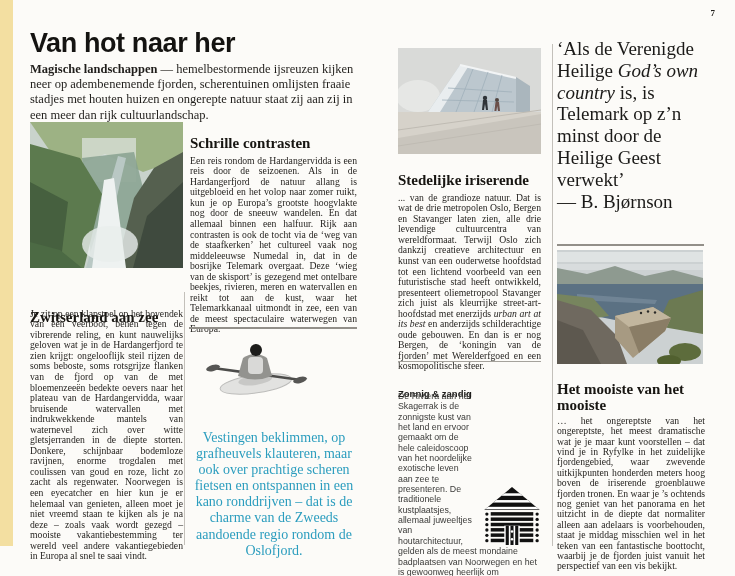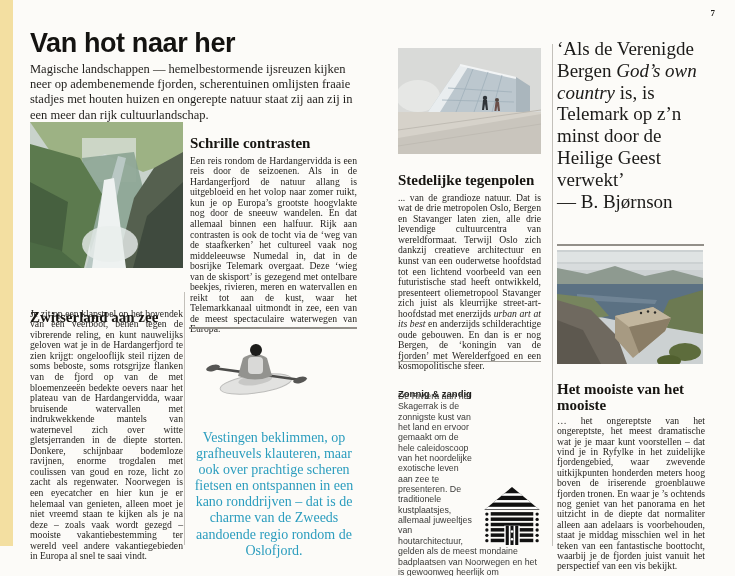--- a/index.html
+++ b/index.html
@@ -4,21 +4,21 @@
 <style>
   html,body{margin:0;padding:0;background:#e9e7e2;}
   .page{position:relative;width:735px;height:576px;background:#fcfbf8;overflow:hidden;
         font-family:"Liberation Serif",serif;color:#201e1b;}
   .abs{position:absolute;}
   .stripe{left:0;top:0;width:13px;height:546px;background:#f3dfa1;}
   .pageno{right:20px;top:8px;font-size:9px;font-weight:bold;}
   .title{left:30px;top:10px;font-family:"Liberation Sans",sans-serif;font-weight:bold;
          font-size:27px;letter-spacing:-0.4px;color:#141311;}
   .intro{left:30px;top:49px;width:334px;font-size:12.5px;line-height:15.4px;}
-  .intro b{font-weight:normal;}
+  .intro b{font-weight:bold;}
   .photo{display:block;}
   .head{font-size:15px;font-weight:bold;line-height:16px;color:#171511;}
   .body{font-size:9.7px;line-height:10.55px;text-align:justify;}
   .vrule{width:1px;background:#c3c0ba;}
   .hrule{background:#928f89;}
   .pull{left:190px;top:416px;width:168px;font-size:14px;line-height:16.1px;color:#2b9dbe;
         text-align:center;}
   .boxhead{font-family:"Liberation Sans",sans-serif;font-weight:bold;font-size:9.5px;color:#1c1b19;}
   .boxbody{font-family:"Liberation Sans",sans-serif;font-size:8.8px;line-height:10.35px;
            color:#3a3a38;text-align:left;}
@@ -86,21 +86,21 @@
     <path d="M75 21 L58 64 M90 24 L76 64 M104 27 L94 64 M50 40 L114 44 M44 52 L116 54" stroke="#9fb0ba" stroke-width="0.8" fill="none"></path>
     <path d="M118 29 l14 9 v26 h-14 z" fill="#aab6bd"></path>
     <rect y="64" width="143" height="42" fill="#d6d2ca"></rect>
     <path d="M0 90 L143 66 L143 106 L0 106 Z" fill="#c9c5bd"></path>
     <path d="M0 82 L143 62 M0 98 L143 76" stroke="#bfbbb3" stroke-width="1" fill="none"></path>
     <circle cx="87" cy="50" r="2.2" fill="#2e3338"></circle>
     <path d="M85 52 l4 0 l1 10 l-2 0 l-1-6 l-1 6 l-2 0 z" fill="#2e3338"></path>
     <circle cx="99" cy="52" r="2" fill="#51443f"></circle>
     <path d="M97.5 54 l3.5 0 l1 9 l-2 0 l-0.8-5 l-0.8 5 l-2 0 z" fill="#6b4f4a"></path>
   </svg>
-  <h2 class="abs head" style="left:398px;top:160px;">Stedelijke tegenpolen</h2>
+  <h2 class="abs head" style="left:398px;top:160px;">Stedelijke iriserende</h2>
   <p class="abs body" style="left:398px;top:183px;width:143px;"><span>... van de grandioze natuur. Dat is wat de drie metropolen Oslo, Bergen en Stavanger laten zien, alle drie levendige cultuurcentra van wereldformaat. Terwijl Oslo zich dankzij creatieve architectuur en kunst van een ouderwetse hoofdstad tot een lichtend voorbeeld van een futuristische stad heeft ontwikkeld, presenteert oliemetropool Stavanger zich juist als kleurrijke street-art-hoofdstad met enerzijds </span><span class="ital">urban art at its best</span><span> en anderzijds schilderachtige oude gebouwen. En dan is er nog Bergen, de ‘koningin van de fjorden’ met Werelderfgoed en een kosmopolitische sfeer.</span></p>
   <div class="abs hrule" style="left:398px;top:361px;width:143px;height:1px;background:#a5a29c;"></div>
 
   <h3 class="abs boxhead" style="left:398px;top:378px;">Zonnig &amp; zandig</h3>
   <div class="abs boxbody" style="left:398px;top:391px;width:143px;">
     <span class="cabinfloat">
       <svg width="58" height="58" viewBox="0 0 58 60">
         <defs>
             <clipPath id="roofclip">
               <path d="M29 0 L58 24 H0 Z"></path>
@@ -141,21 +141,21 @@
         <circle cx="29" cy="46" r="1.3" fill="#fff"></circle>
         <circle cx="29" cy="54" r="1.3" fill="#fff"></circle>
       </svg>
     </span>
     <span>De Rivièra aan het Skagerrak is de zonnigste kust van het land en ervoor gemaakt om de hele caleidoscoop van het noordelijke exotische leven aan zee te presenteren. De traditionele kustplaatsjes, allemaal juweeltjes van houtarchitectuur, gelden als de meest mondaine badplaatsen van Noorwegen en het is gewoonweg heerlijk om zomertoerist aan de Sørlandkust te zijn.</span>
   </div>
 
   <div class="abs vrule" style="left:552px;top:44px;height:502px;"></div>
 
   <div class="abs quote">
-    <span>‘Als de Verenigde Bergen </span><i>God’s own country</i><span> is, is Telemark op z’n minst door de Heilige Geest verwekt’</span>
+    <span>‘Als de Verenigde Heilige </span><i>God’s own country</i><span> is, is Telemark op z’n minst door de Heilige Geest verwekt’</span>
     <div>— B. Bjørnson</div>
   </div>
 
   <div class="abs hrule" style="left:557px;top:244px;width:147px;height:2px;"></div>
 
   <svg class="abs photo" style="left:557px;top:250px;" width="146" height="114" viewBox="0 0 146 114">
     <rect width="146" height="114" fill="#ccd1d2"></rect>
     <rect y="2" width="146" height="10" fill="#e4e7e7" opacity="0.8"></rect>
     <rect y="14" width="146" height="6" fill="#dde1e1" opacity="0.7"></rect>
     <path d="M0 18l30 6 28-8 30 10 28-6 30 8v16H0z" fill="#8e9a90"></path>

